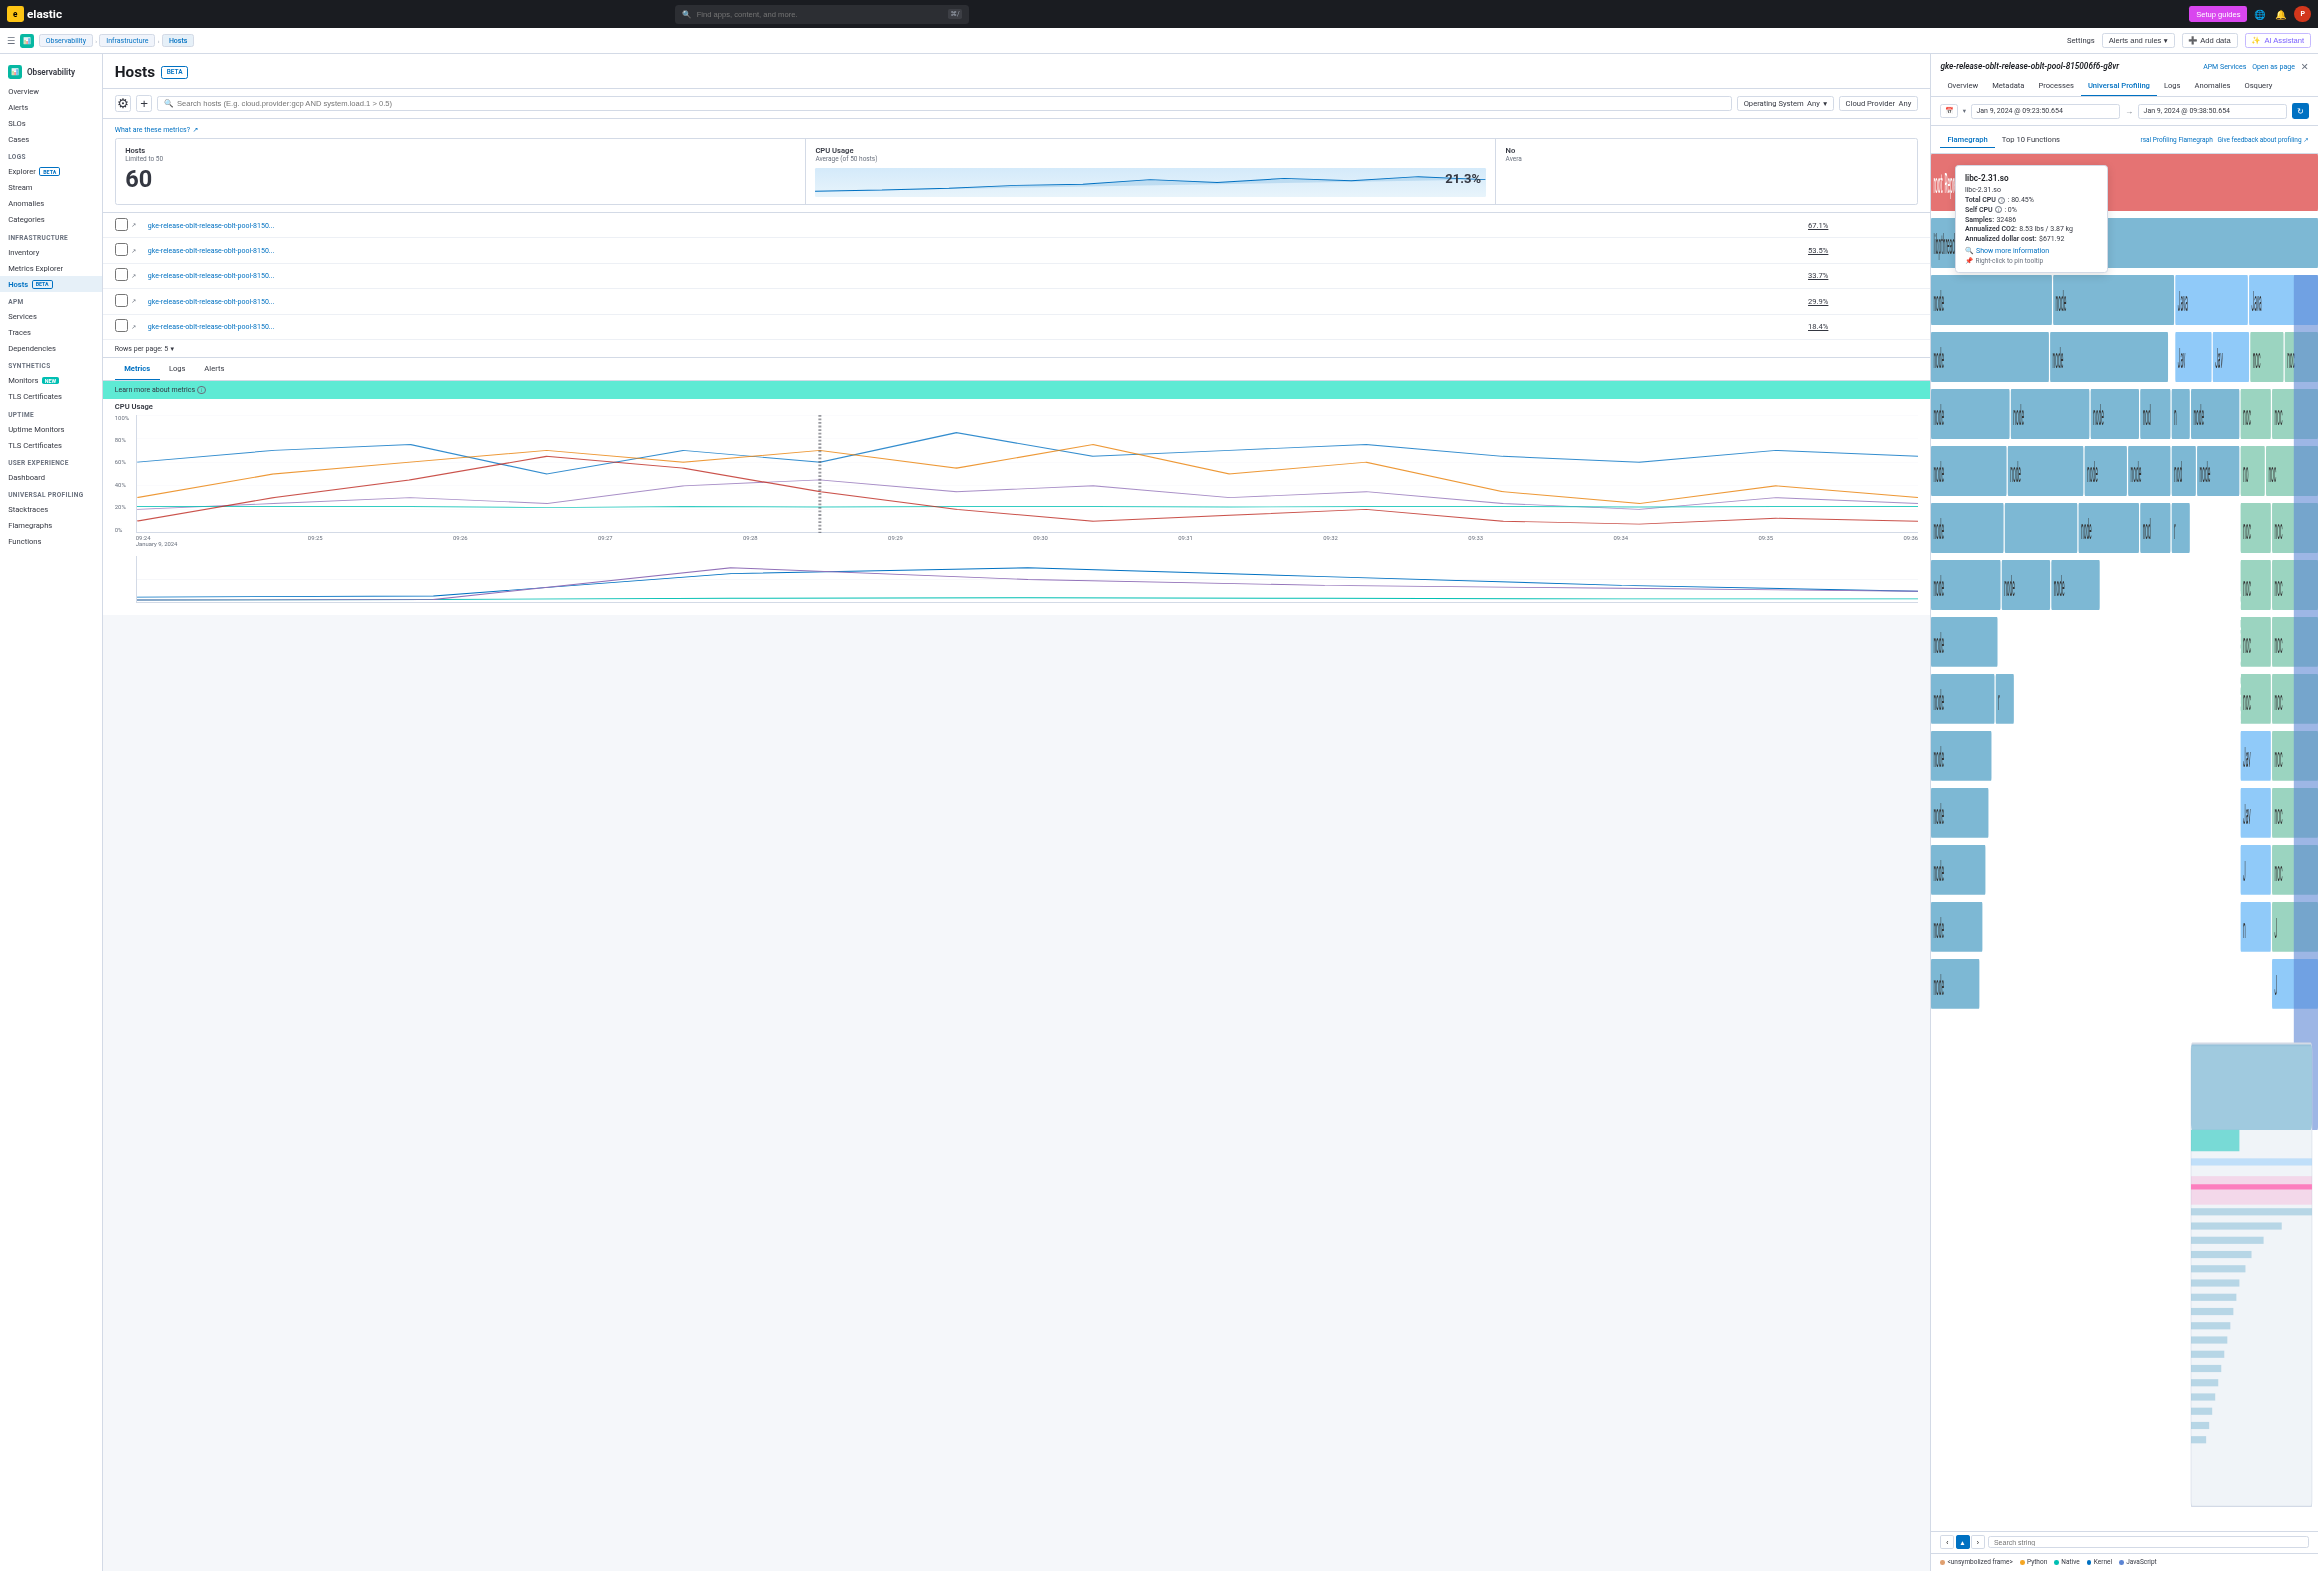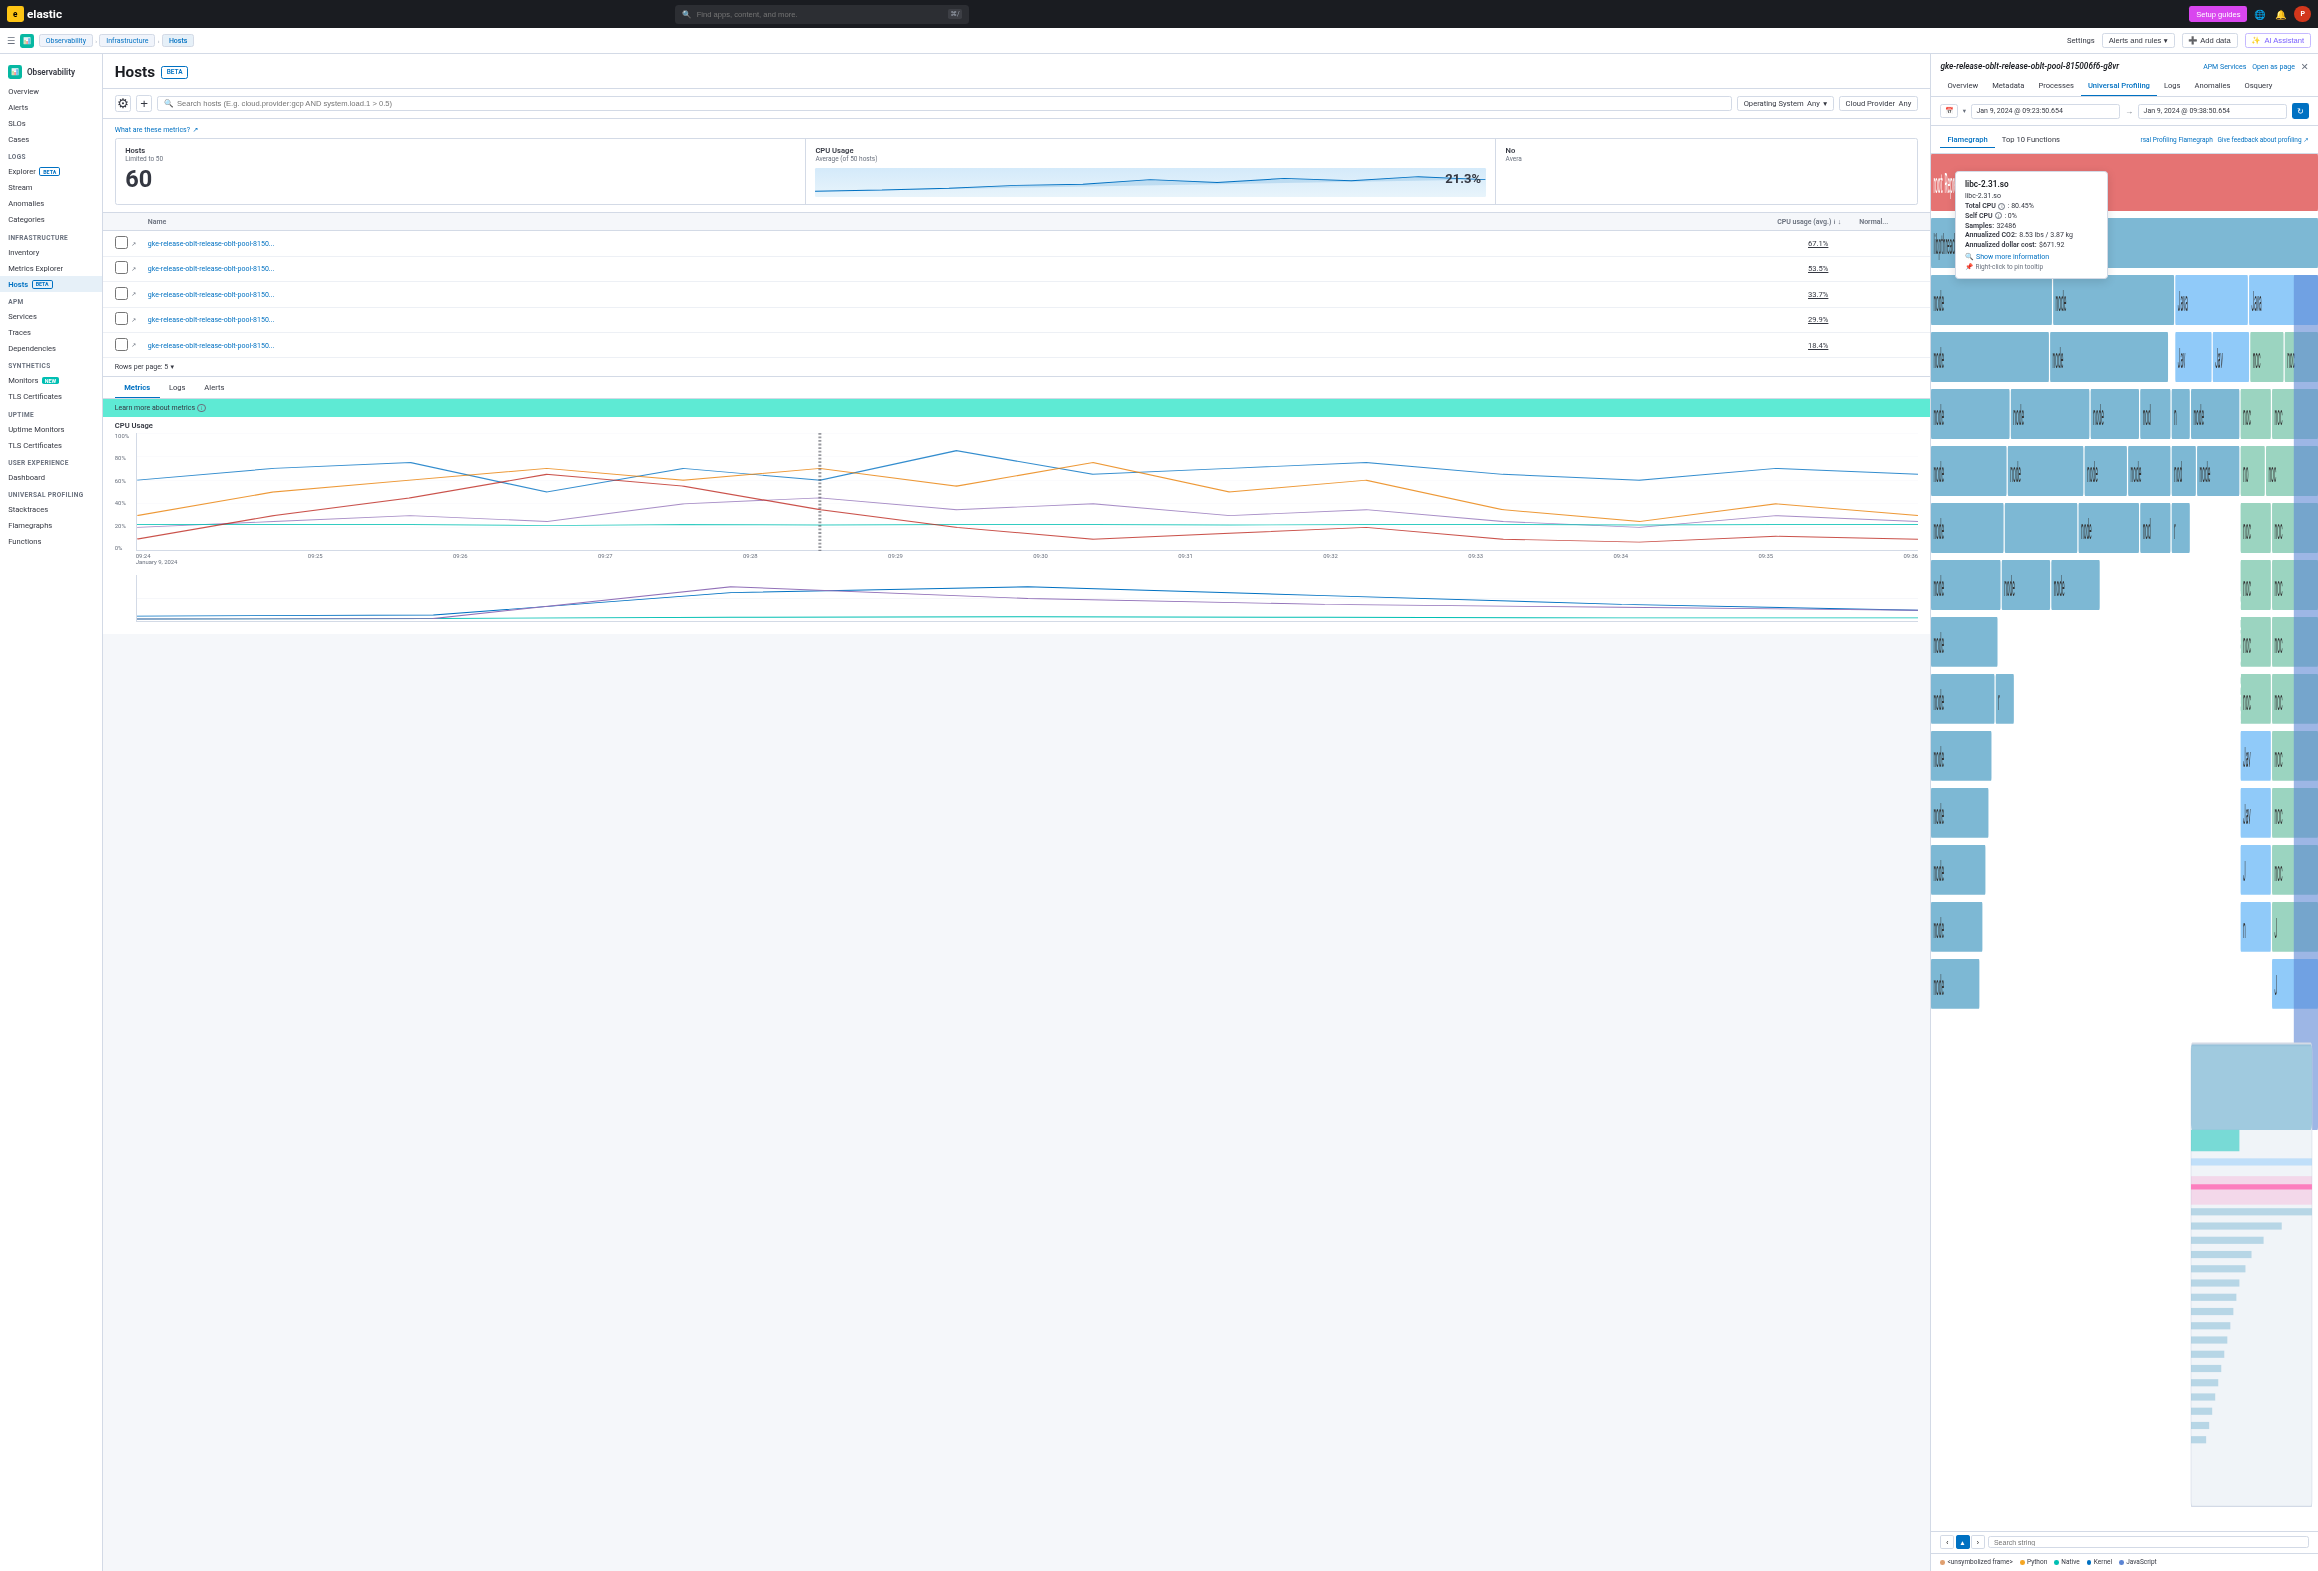--- a/index.html
+++ b/index.html
@@ -961,30 +961,20 @@
           </div>
         </div>
         <div class="metric-card" style="flex:0.6;overflow:hidden;">
           <div class="metric-card-title">No</div>
           <div class="metric-card-subtitle">Avera</div>
         </div>
       </div>
     </div>
 
     <div class="hosts-table">
-      <div class="table-header-row">
-        <div></div>
-        <div></div>
-        <div>Name</div>
-        <div style="display:flex;align-items:center;gap:2.4px;">
-          CPU usage (avg.) <span style="font-size:5.9px;">ℹ</span>
-          <span>↓</span>
-        </div>
-        <div>Normal...</div>
-      </div>
 
       <div class="table-row">
         <div><input type="checkbox" style=""></div>
         <div class="trend-icon">↗</div>
         <div><span class="host-name-link">gke-release-oblt-release-oblt-pool-8150...</span></div>
         <div class="cpu-value">67.1%</div>
         <div></div>
       </div>
       <div class="table-row">
         <div><input type="checkbox" style=""></div>
@@ -1137,21 +1127,21 @@
         <div class="flamegraph-tab">Top 10 Functions</div>
       </div>
       <div style="margin-left:auto;display:flex;align-items:flex-start;gap:4.7px;">
         <a class="right-panel-link" style="font-size:6.5px;">rsal Profiling Flamegraph</a>
         <a class="right-panel-link" style="font-size:6.5px;">Give feedback about profiling ↗</a>
       </div>
     </div>
 
     <div class="flamegraph-viz" style="position:relative;flex:1;overflow:hidden;">
 
-      <div class="tooltip-box" style="top:17px;left:23.5px;z-index:20;">
+      <div class="tooltip-box" style="top:11px;left:23.5px;z-index:20;">
         <div class="tooltip-title">libc-2.31.so</div>
         <div class="tooltip-row">
           <span>libc-2.31.so</span>
         </div>
         <div class="tooltip-row">
           <span class="tooltip-label">Total CPU</span>
           <span class="info-icon">ℹ</span>
           <span>: 80.45%</span>
         </div>
         <div class="tooltip-row">

